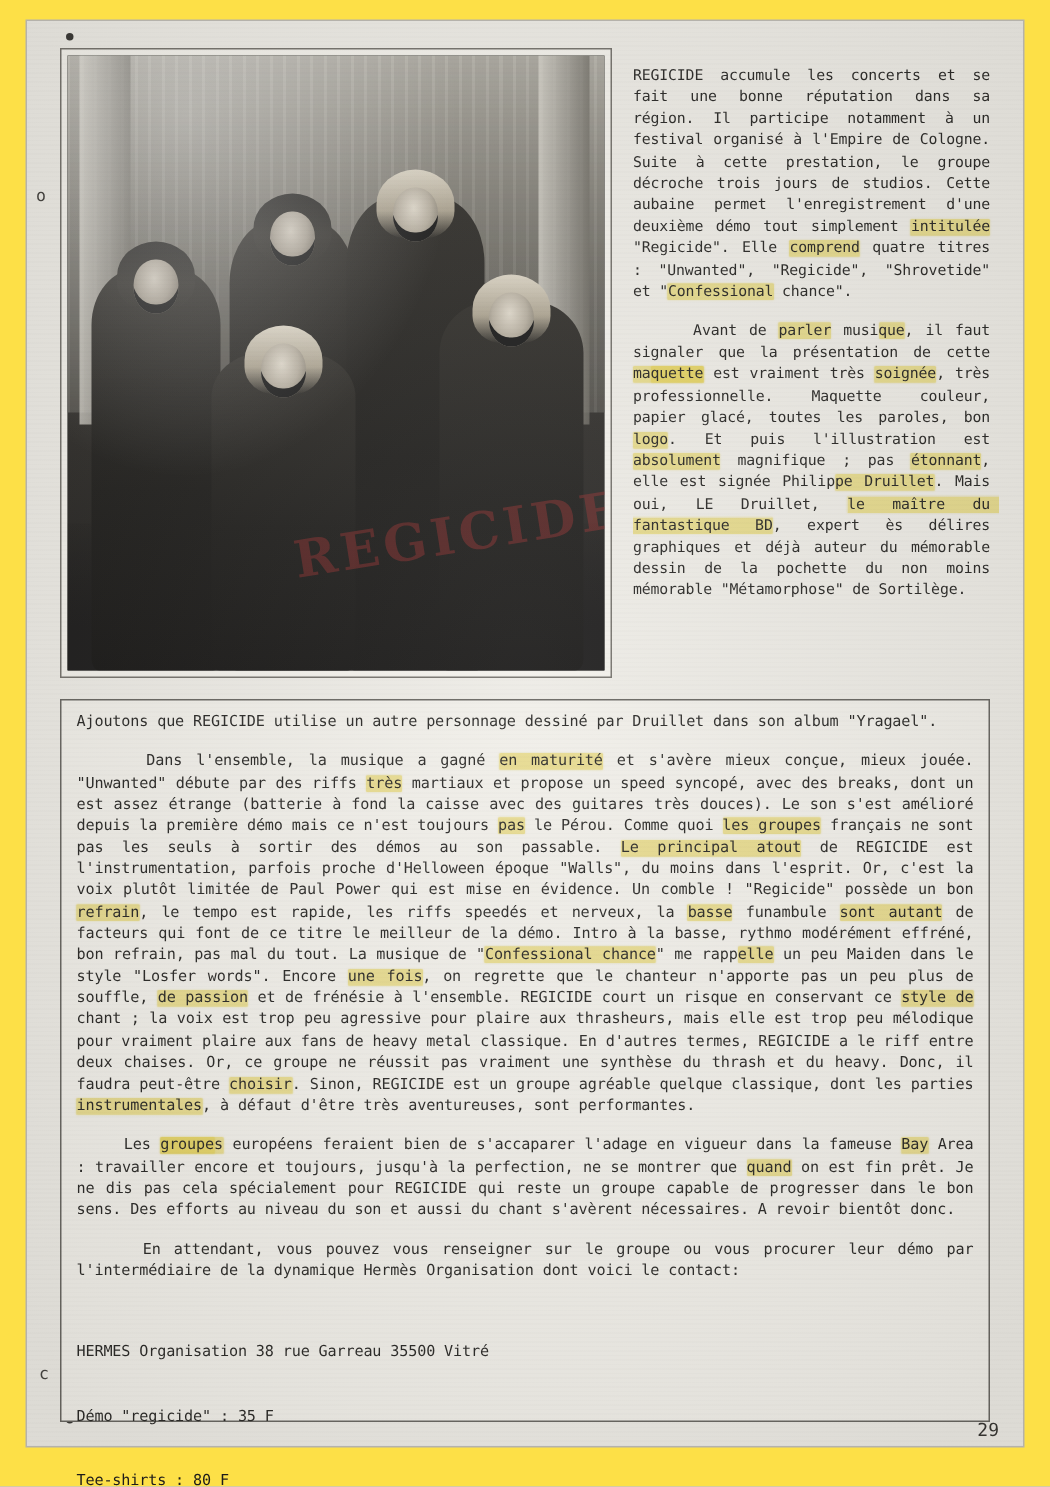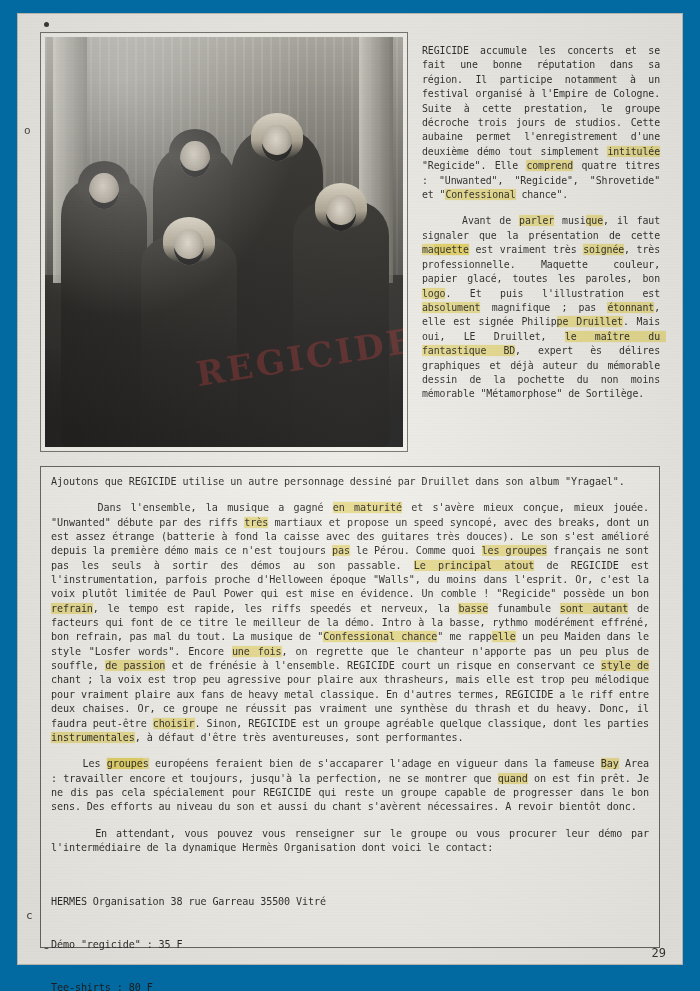--- a/index.html
+++ b/index.html
@@ -11,21 +11,21 @@
     width: 700px;
     height: 991px;
     overflow: hidden;
     font-family: "DejaVu Sans Mono", monospace;
   }
 
   #page {
     position: relative;
     width: 700px;
     height: 991px;
-    background: #0369a1;
+    background: #fde047;
   }
 
   
   #sheet {
     position: absolute;
     left: 18px;
     top: 14px;
     width: 664px;
     height: 950px;
     background: #eceae4;

